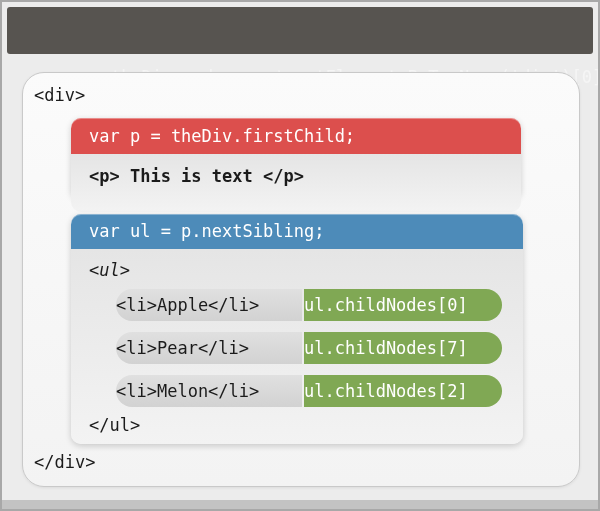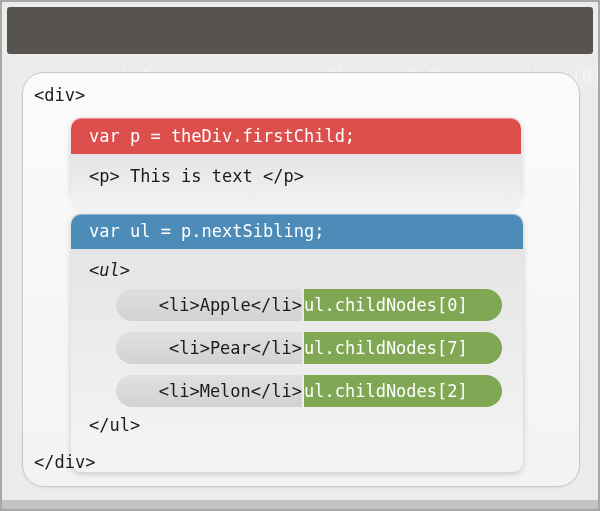--- a/index.html
+++ b/index.html
@@ -59,43 +59,43 @@
   }
   .codebox-body {
     background:linear-gradient(180deg,#e5e5e5,#f3f3f3);
     border-radius:0 0 10px 10px;
     font-size:17px; color:#1b1b1b;
     box-sizing:border-box;
     white-space:pre;
   }
   .red-box  { left:48px; top:45px;  width:450px; height:81px; }
   .red-box .codebox-header  { background:#dc4f4d; height:36px; line-height:36px; }
-  .red-box .codebox-body    { height:58px; line-height:45px; padding-left:18px; }
-  .blue-box { left:48px; top:141px; width:452px; height:258px; }
+  .red-box .codebox-body    { height:58px; line-height:45px; padding-left:18px;font-weight:bold; }
+  .blue-box { left:48px; top:141px; width:452px; height:230px; }
   .blue-box .codebox-header { background:#4d8bb9; height:35px; line-height:35px; }
   .blue-box .codebox-body   { height:195px; position:relative; padding:0; }
   .ul-tag {
     position:absolute; left:18px;
     font-size:17px; color:#1b1b1b; line-height:22px;
     white-space:pre;
   }
   .ul-open  { top:10px;font-style:italic; }
   .ul-close { top:165px; }
   .li-row {
     position:absolute; left:45px;
     display:flex; gap:2px; height:32px;
   }
   .li-row.r0 { top:40px; }
   .li-row.r1 { top:83px; }
   .li-row.r2 { top:126px; }
   .li-pill {
     width:186px; height:32px;
     background:linear-gradient(180deg,#e0e0e0,#d2d2d2);
     border-radius:16px 0 0 16px;
-    text-align:right; line-height:32px;
+    text-align:left; line-height:32px;
     font-size:17px; color:#1b1b1b;
     white-space:pre;
   }
   .node-badge {
     width:198px; height:32px;
     background:#80a854;
     border-radius:0 16px 16px 0;
     text-align:left; line-height:32px;
     font-size:17px; color:#ffffff;
     white-space:pre;

